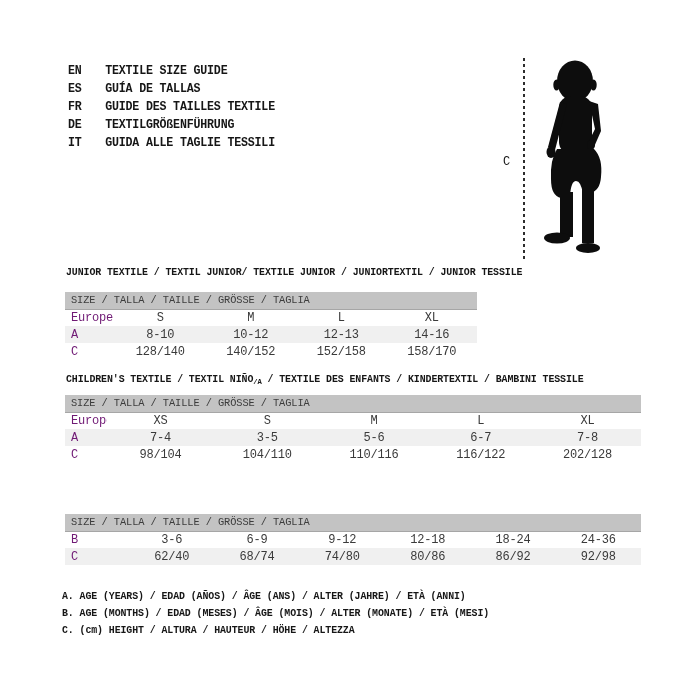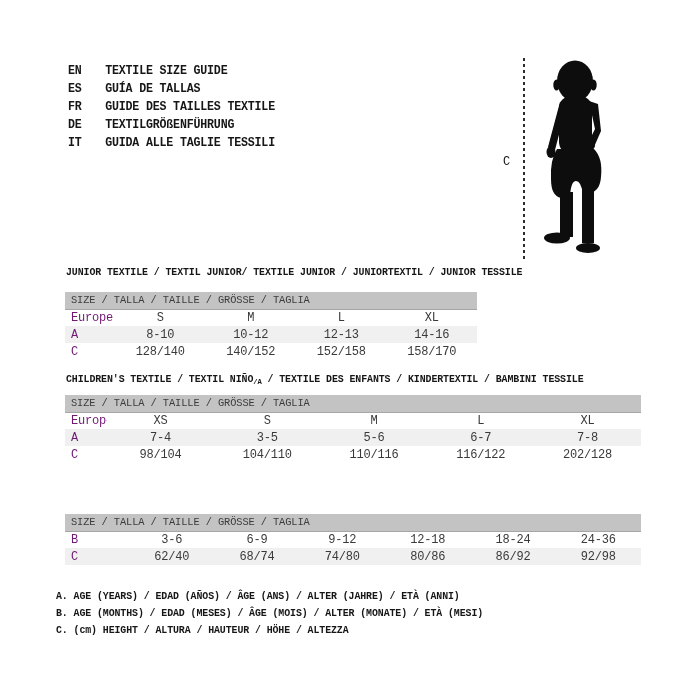--- a/index.html
+++ b/index.html
@@ -45,21 +45,21 @@
                      color:#3a3a3a; letter-spacing:-0.2px; }
   .size-table td { height:17px; padding:0; text-align:center; vertical-align:middle;
                    overflow:hidden; white-space:nowrap; }
   .size-table td.rowlabel { text-align:left; padding-left:6px; color:#701a75; }
   tr.shaded { background:#f0f0f0; }
   #table-1 { left:65px; top:309px; width:412px; }
   #table-2 { left:65px; top:412px; width:576px; }
   #table-3 { left:65px; top:531px; width:576px; }
 
   
-  #footnotes { left:56px; top:588px; }
+  #footnotes { left:62px; top:588px; }
   .footnote { font-weight:700; font-size:11px; line-height:17px; letter-spacing:-0.1px;
               white-space:nowrap; transform:scaleX(0.9); transform-origin:left top; color:#161616; }
 </style>
 </head>
 <body>
 
 <div id="canvas">
 
   <div id="lang-list" class="abs">
     <div class="lang-row">

